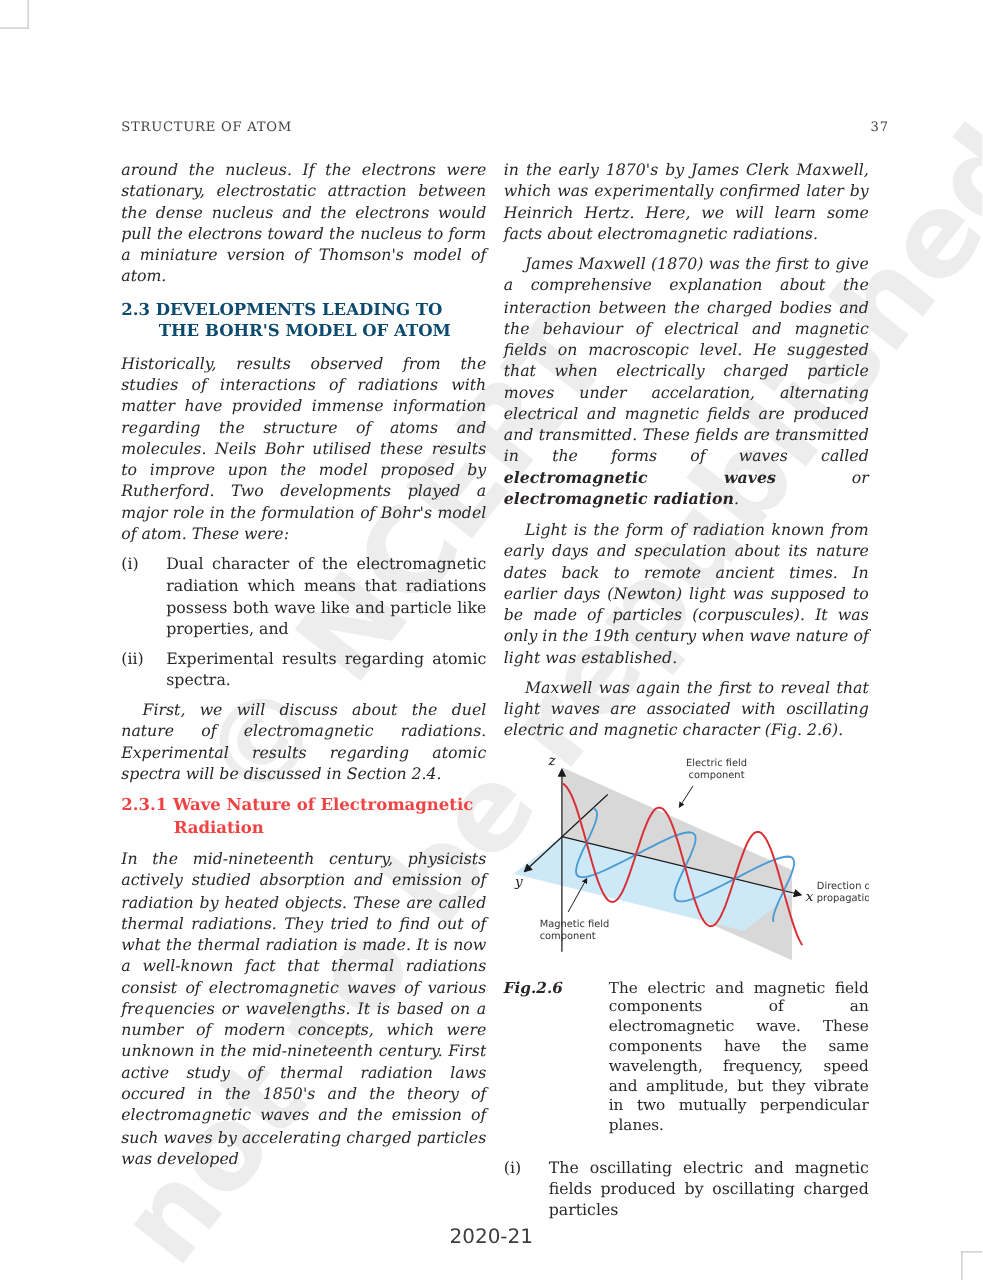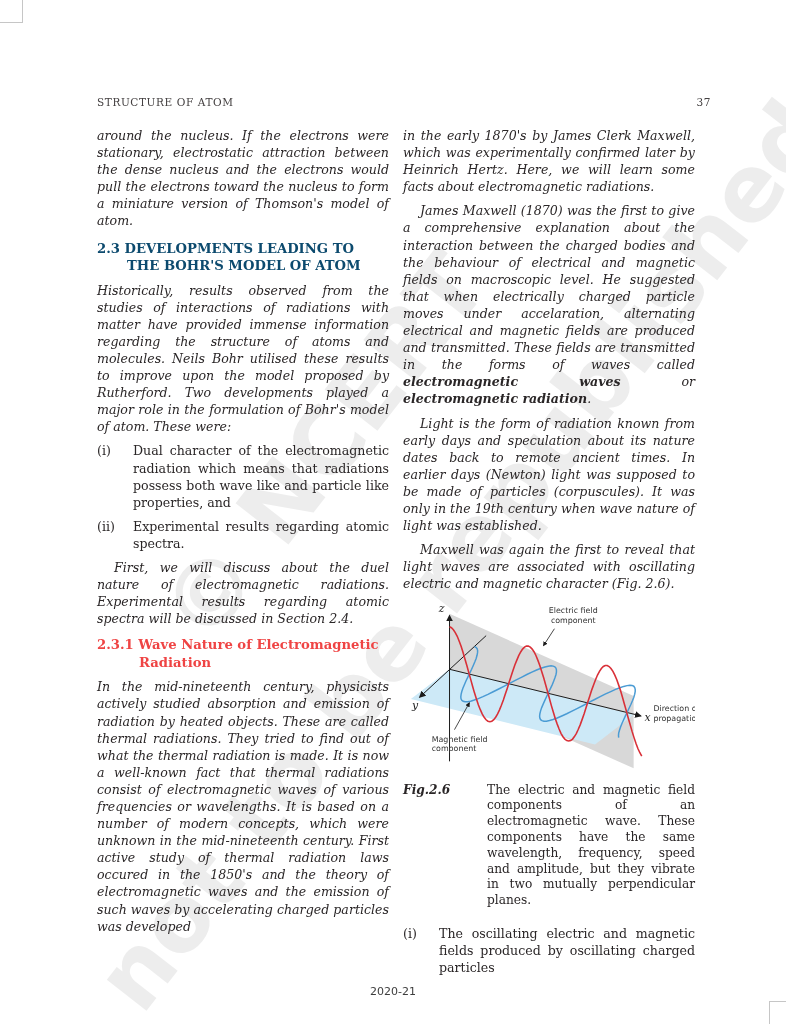--- a/index.html
+++ b/index.html
@@ -31,21 +31,21 @@
   .sec-head.sub { padding-left:42px; text-indent:-42px; margin-top:9px; }
   .dlist { display:flex; margin:0 0 7px 0; }
   .dlist .marker { flex:0 0 36px; }
   .dlist .dtext { flex:1 1 auto; text-align:justify; }
   .figwrap { margin:8px 0 2px 0; }
   .figwrap svg { display:block; width:100%; height:auto; }
   .caption { display:flex; font-size:12.2px; line-height:15.8px; margin:6px 0 16px 0;gap:32px; }
   .caption .flabel { flex:0 0 52px; font-weight:bold; font-style:italic; }
   .caption .ctext { flex:1 1 auto; text-align:justify; }
   .pg-footer { position:absolute; bottom:26px; left:0; right:0; text-align:center;
-    font-family:"DejaVu Sans", sans-serif; font-size:11px; color:#3d3d3d; z-index:1;margin-top:40px; }
+    font-family:"DejaVu Sans", sans-serif; font-size:16px; color:#3d3d3d; z-index:1;margin-top:40px; }
   .fig-label { font-family:"DejaVu Sans", sans-serif; font-size:8px; fill:#333; }
   .fig-axis-letter { font-style:italic; font-size:11px; fill:#1a1a1a; }
 </style>
 </head>
 <body>
 
 <div class="page">
 
   <div class="crop-tl"></div>
   <div class="crop-br"></div>

